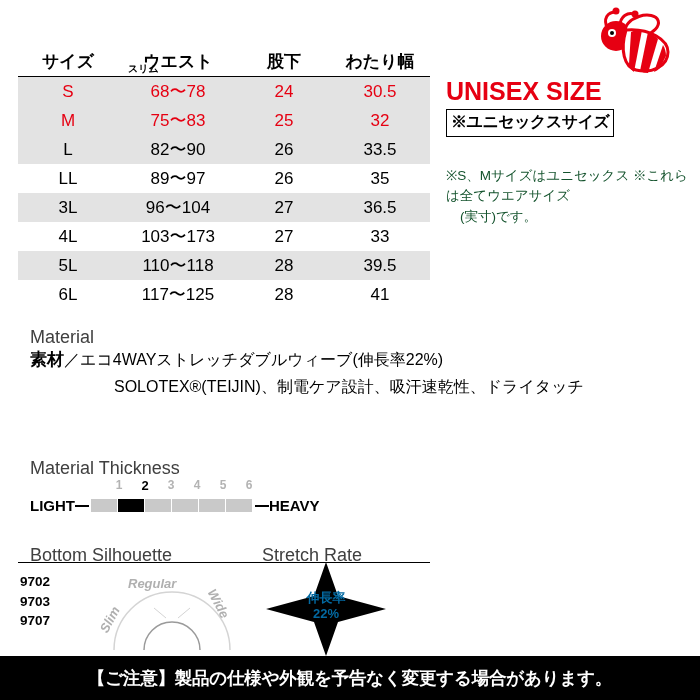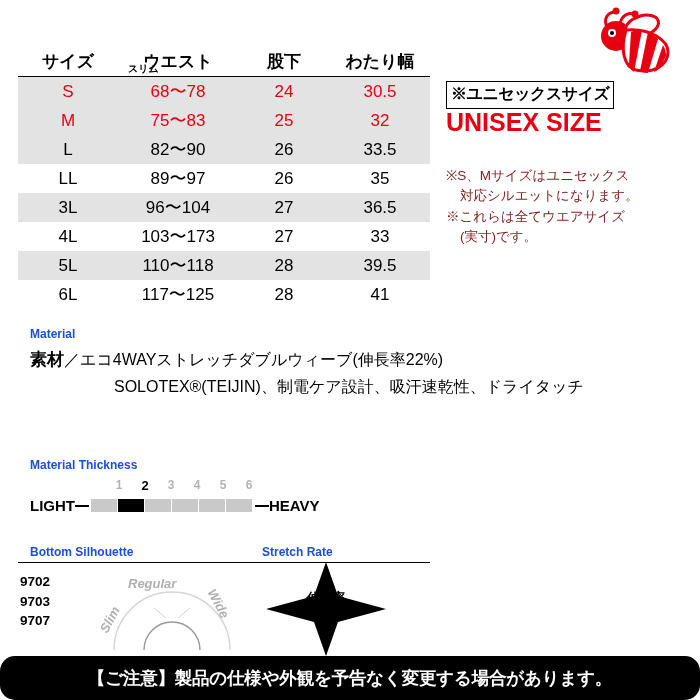--- a/index.html
+++ b/index.html
@@ -70,39 +70,39 @@
     font-weight: bold;
     letter-spacing: -0.5px;
   }
   #unisex-note {
     position: absolute;
     left: 446px;
     top: 166px;
     width: 250px;
     font-size: 13.5px;
     line-height: 1.5;
-    color: #7f1d1d;
+    color: #14532d;
   }
   #unisex-note .indent { padding-left: 14px; display: block; }
 
   
   #bee {
     position: absolute;
     right: 8px;
     top: 6px;
     width: 120px;
     height: 72px;
   }
 
   
   .sec-label {
     position: absolute;
-    color: #1d4ed8;
-    font-size: 12px;
-    font-weight: bold;
+    color: #404040;
+    font-size: 18px;
+    font-weight: normal;
   }
 
   
   #material-label { left: 30px; top: 327px; }
   #material-body {
     position: absolute;
     left: 30px;
     top: 346px;
     width: 660px;
     font-size: 16px;
@@ -214,21 +214,21 @@
     top: 560px;
     width: 160px;
     height: 98px;
   }
   #stretch-text {
     position: absolute;
     left: 0;
     top: 30px;
     width: 128px;
     text-align: center;
-    color: #000000;
+    color: #0369a1;
     font-weight: bold;
     font-size: 13px;
     line-height: 1.25;
     z-index: 3;
   }
   #stretch-text .big { font-size: 13px; }
 
   
   #notice {
     position: absolute;
@@ -237,21 +237,20 @@
     width: 700px;
     height: 44px;
     background: #000000;
     color: #ffffff;
     display: flex;
     align-items: center;
     justify-content: center;
     font-size: 17.5px;
     font-weight: bold;
     letter-spacing: -0.2px;
-    border-radius: 15px;
   }
   .hline {
     position: absolute;
     background: #000;
   }
 </style>
 </head>
 <body>
 
 <div id="bee">
@@ -336,26 +335,25 @@
       <tr class="r-white">
         <td>6L</td>
         <td>117〜125</td>
         <td>28</td>
         <td>41</td>
       </tr>
     </tbody>
 </table>
 
 <div id="unisex-block">
+  <div id="unisex-title">UNISEX SIZE</div>
   <div id="unisex-sub">※ユニセックスサイズ</div>
-  <div id="unisex-title">UNISEX SIZE</div>
 </div>
 <div id="unisex-note">
   <span>※S、Mサイズはユニセックス</span>
-  <span class="indent">対応シルエットになります。</span>
   <span>※これらは全てウエアサイズ</span>
   <span class="indent">(実寸)です。</span>
 </div>
 
 <div class="sec-label" id="material-label">Material</div>
 <div id="material-body">
   <div>
     <span class="key">素材</span><span>／エコ4WAYストレッチダブルウィーブ(伸長率22%)</span>
   </div>
   <div>

